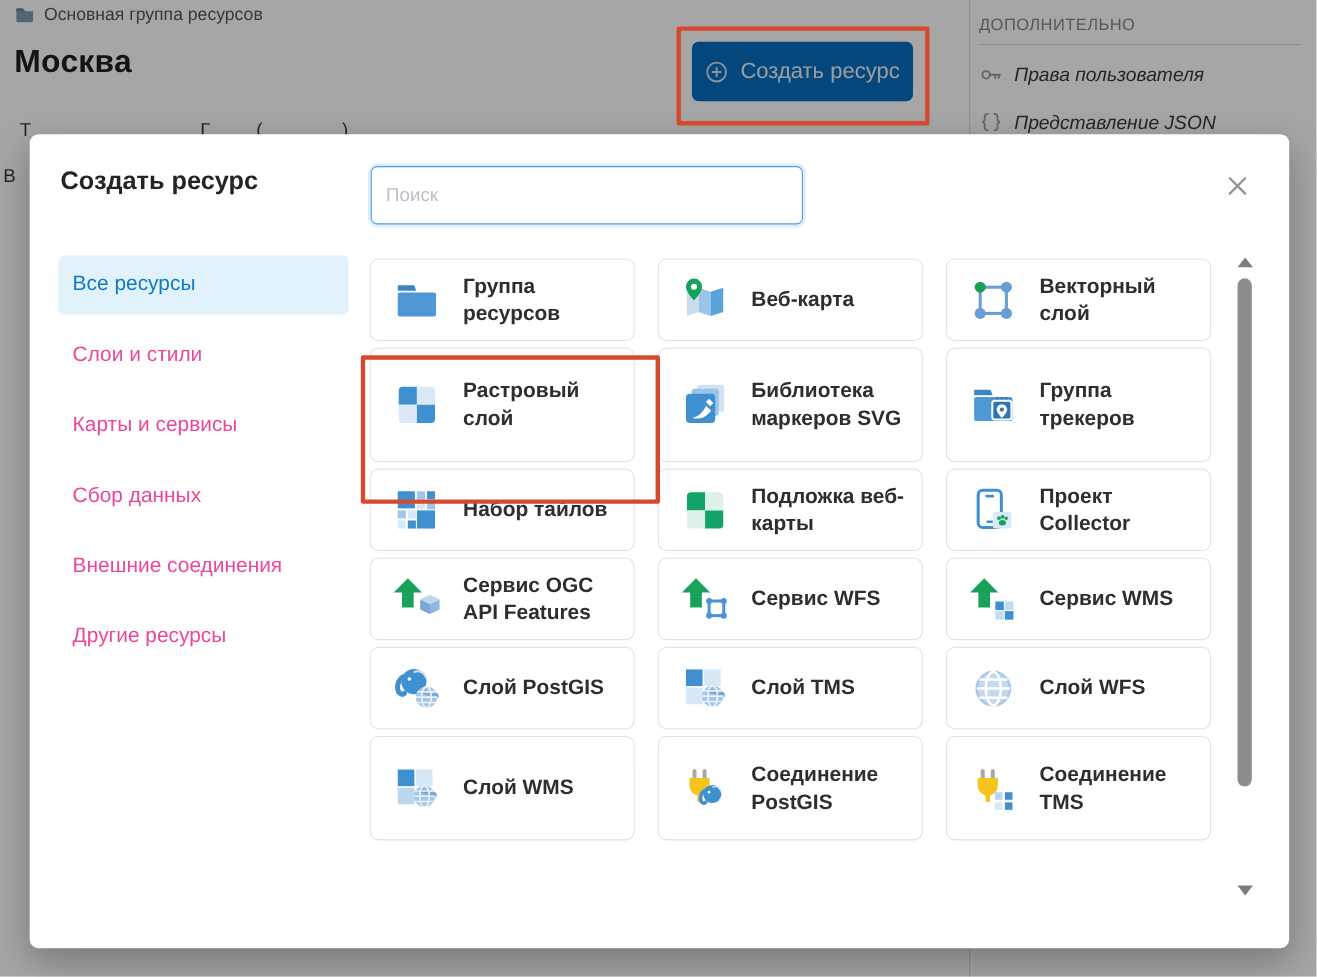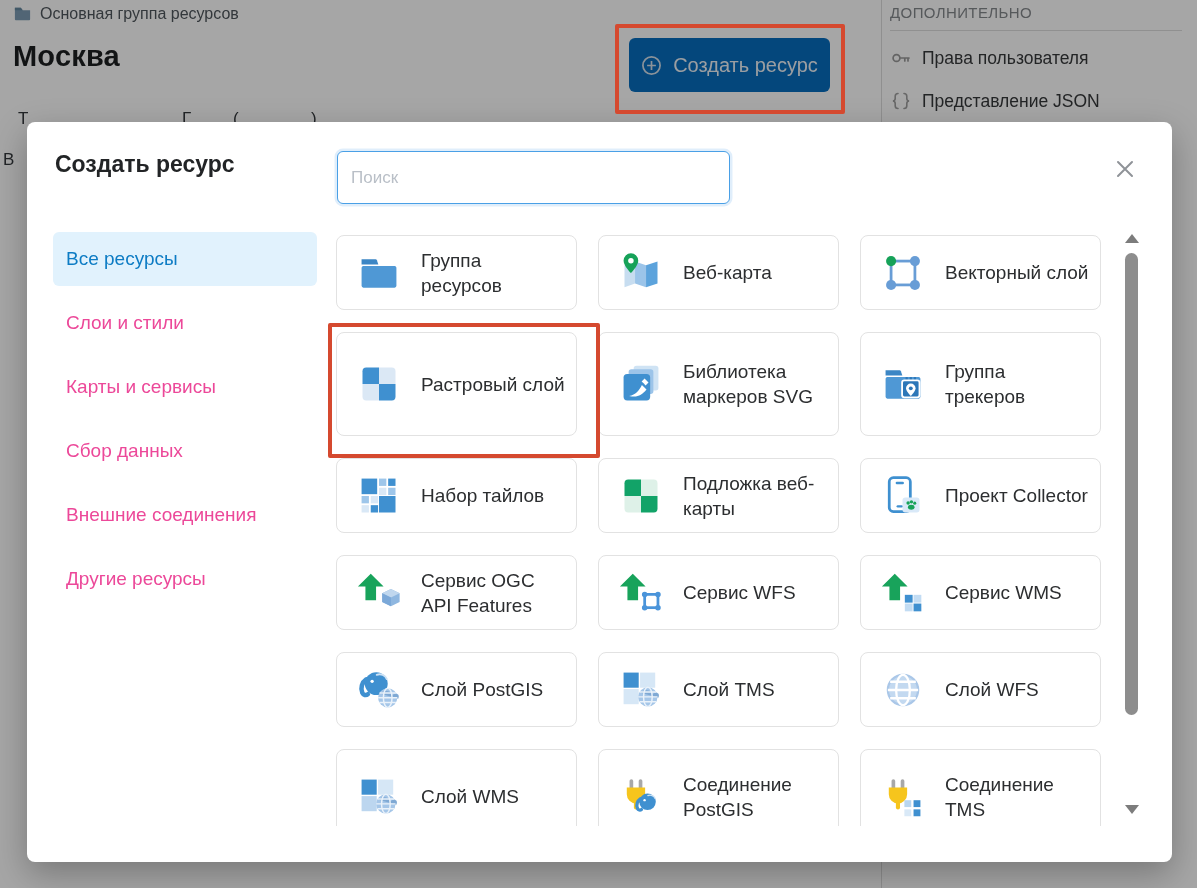--- a/index.html
+++ b/index.html
@@ -12,24 +12,24 @@
   .abs{position:absolute;justify-content:flex-end;}
   
   .bg-breadcrumb{left:13px;top:4px;display:flex;align-items:center;gap:8px;
     font-size:16px;color:#4f565c;}
   .bg-breadcrumb .bc-icon{width:19px;height:19px;display:inline-block;}
   .bg-title{left:13px;top:40px;font-size:29px;font-weight:bold;color:#1d1f21;letter-spacing:.2px;}
   .bg-frag{top:109px;font-size:17px;color:#34383c;}
   .bg-frag-left{left:3px;top:150px;font-size:17px;color:#34383c;}
   .bg-vdivider{left:881px;top:0;width:1px;height:888px;background:#dcdcdc;}
   .extras{left:890px;top:4px;width:295px;}
-  .extras-title{font-size:15px;color:#85898d;letter-spacing:.4px;margin:0 0 9px 0;}
+  .extras-title{font-size:15px;color:#85898d;letter-spacing:.4px;margin:10px 0 9px 0;}
   .extras-hr{height:1px;background:#dedede;margin:0 0 12px 0;width:292px;}
   .extra-row{display:flex;align-items:center;gap:10px;height:30px;margin-bottom:13px;
-    font-size:17.5px;color:#37393b;cursor:pointer;}
+    font-size:17.5px;color:#37393b;cursor:pointer;font-style:italic;}
   .extra-row .extra-icon{width:22px;height:22px;flex:0 0 auto;}
   .create-btn{left:629px;top:38px;width:201px;height:54px;background:#076dbf;border:none;
     border-radius:6px;display:flex;align-items:center;justify-content:center;gap:11px;
     color:#eef3f8;font-size:20px;font-family:inherit;cursor:pointer;}
   .create-btn .plus-ic{width:21px;height:21px;}
   
   .overlay{left:0;top:0;width:1197px;height:888px;background:rgba(0,0,0,0.35);z-index:5;}
   .annot{border:4px solid #d5492f;z-index:40;border-radius:2px;pointer-events:none;}
   .annot-button{left:615px;top:24px;width:222px;height:82px;}
   .annot-card{left:301px;top:201px;width:264px;height:127px;position:absolute;}
@@ -45,21 +45,21 @@
     cursor:pointer;padding:0;display:flex;align-items:center;justify-content:center;}
   .close-btn svg{width:22px;height:22px;}
   
   .cats{left:26px;top:110px;width:264px;position:absolute;}
   .cat-item{height:54px;display:flex;align-items:center;padding-left:13px;margin-bottom:10px;
     font-size:19px;color:#ec4899;border-radius:6px;cursor:pointer;box-sizing:border-box;}
   .cat-item.selected{background:#e1f2fd;color:#0d7cc4;}
   
   .grid-viewport{left:309px;top:106px;width:768px;height:598px;position:absolute;overflow:hidden;}
   .grid{display:grid;grid-template-columns:241px 241px 241px;
-    grid-template-rows:75px 104px 75px 75px 75px 95px;gap:22px 21px;padding-top:7px;}
+    grid-template-rows:75px 104px 75px 75px 75px 95px;gap:6px 21px;padding-top:7px;font-weight:bold;}
   .card{border:1px solid #e2e2e2;border-radius:8px;background:#fff;display:flex;align-items:center;
     padding:0 10px 0 20px;gap:20px;cursor:pointer;box-sizing:border-box;}
   .card .res-icon{width:44px;height:44px;flex:0 0 auto;}
   .card .res-label{font-size:19px;line-height:25px;color:#2c2e30;}
   
   .sbar{left:1096px;top:108px;width:18px;height:586px;position:absolute;}
   .sarrow{width:0;height:0;border-left:7px solid transparent;border-right:7px solid transparent;
     position:absolute;left:2px;cursor:pointer;}
   .sarrow.up{top:4px;border-bottom:9px solid #7c7c7c;}
   .sarrow.down{bottom:2px;border-top:9px solid #7c7c7c;}

